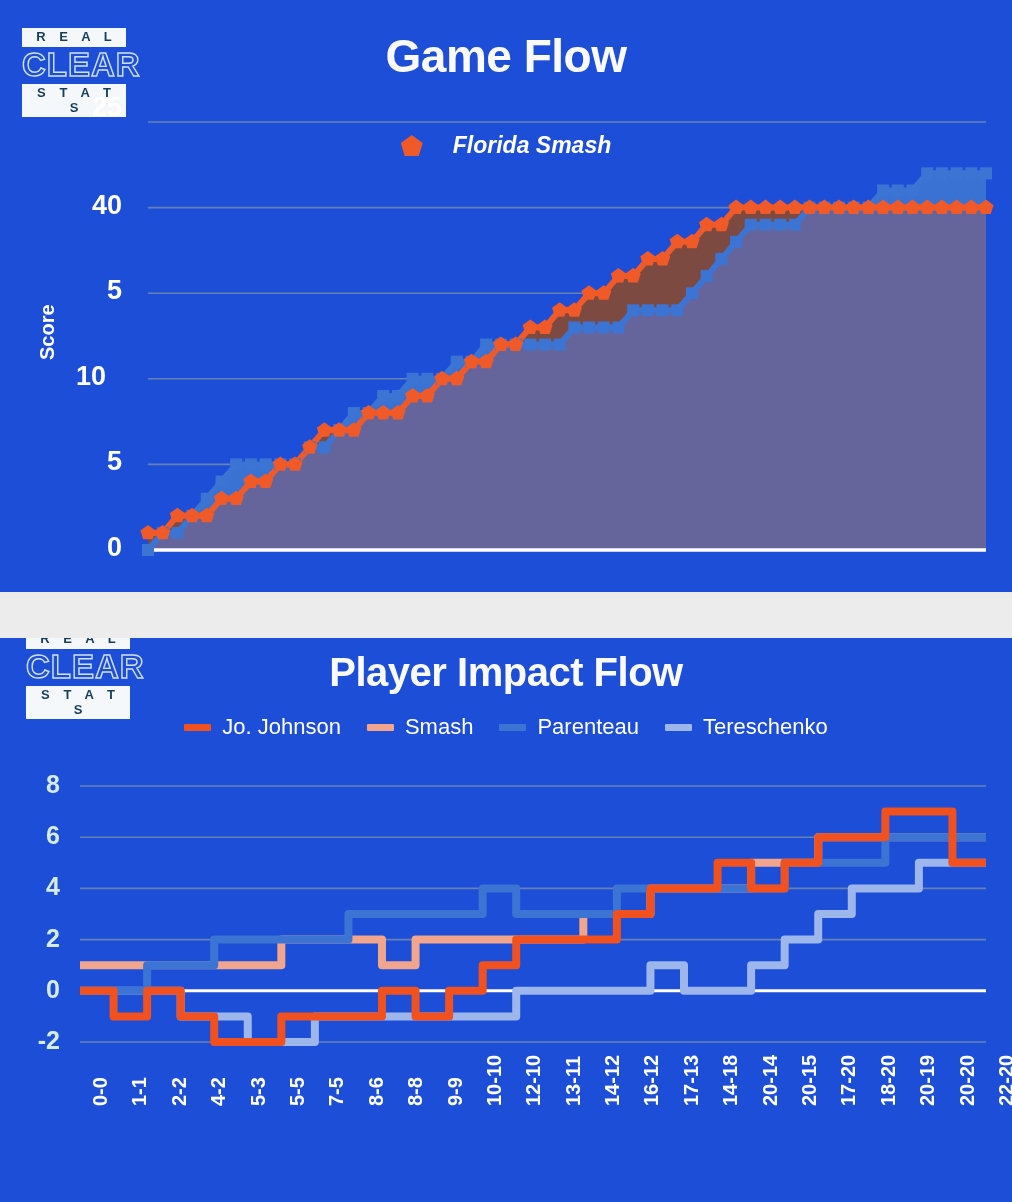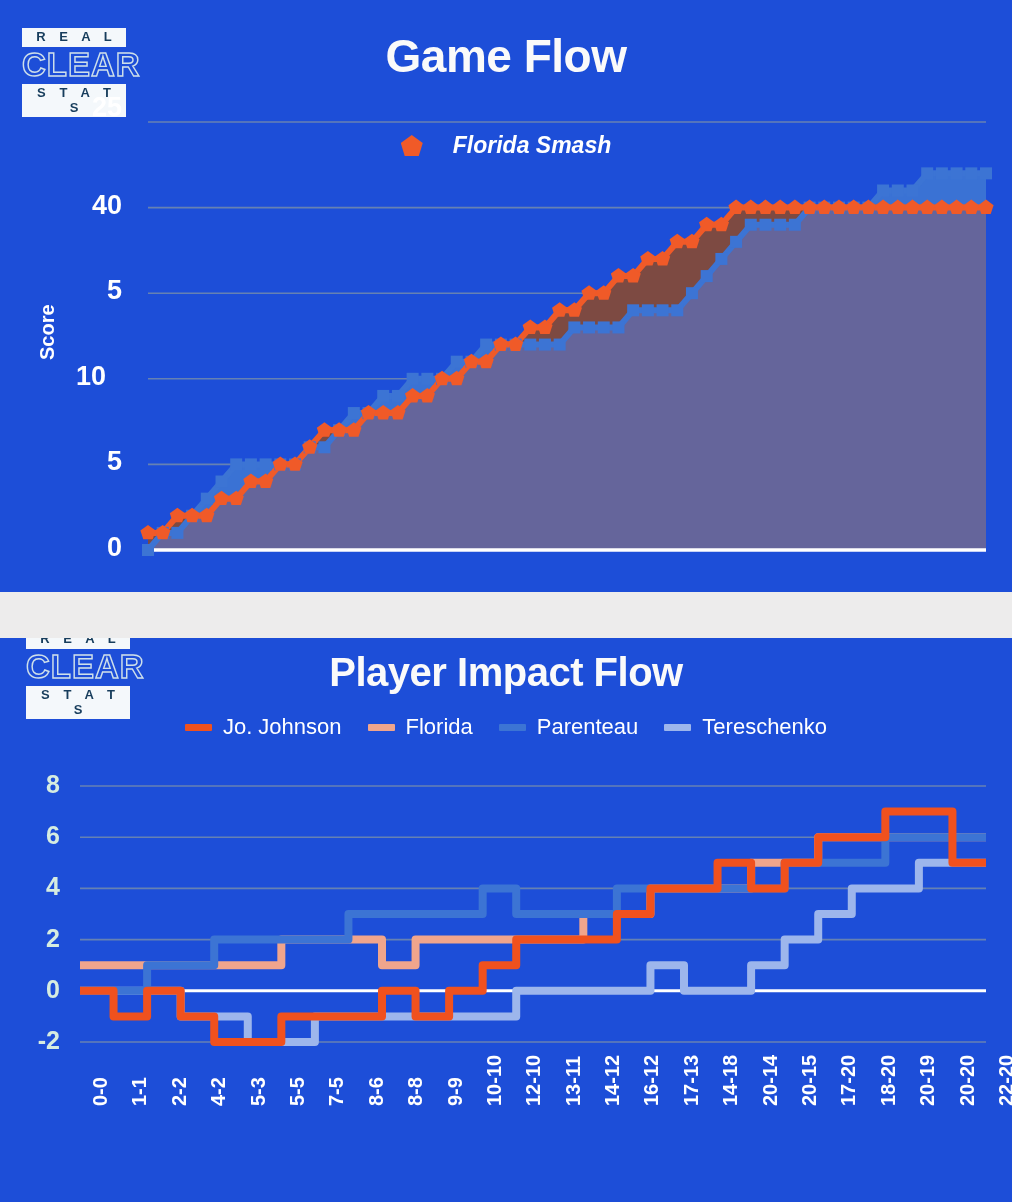--- a/index.html
+++ b/index.html
@@ -271,21 +271,21 @@
 
   <div class="chart-title" id="title-player-impact" style="top:12px;">Player Impact Flow</div>
 
   <div class="legend" id="legend-player-impact" style="top:76px;">
     <div class="legend-item">
       <span class="swatch-line" style="background:#f0511e"></span>
       <span class="legend-label">Jo. Johnson</span>
     </div>
     <div class="legend-item">
       <span class="swatch-line" style="background:#f0a58c"></span>
-      <span class="legend-label">Florida</span>
+      <span class="legend-label">Smash</span>
     </div>
     <div class="legend-item">
       <span class="swatch-line" style="background:#3c74d4"></span>
       <span class="legend-label">Parenteau</span>
     </div>
     <div class="legend-item">
       <span class="swatch-line" style="background:#9db6ec"></span>
       <span class="legend-label">Tereschenko</span>
     </div>
   </div>

